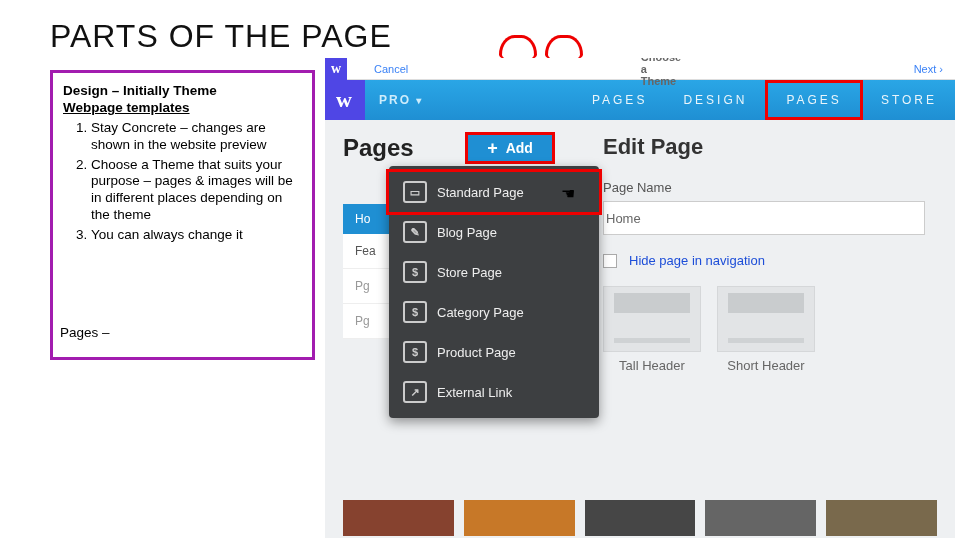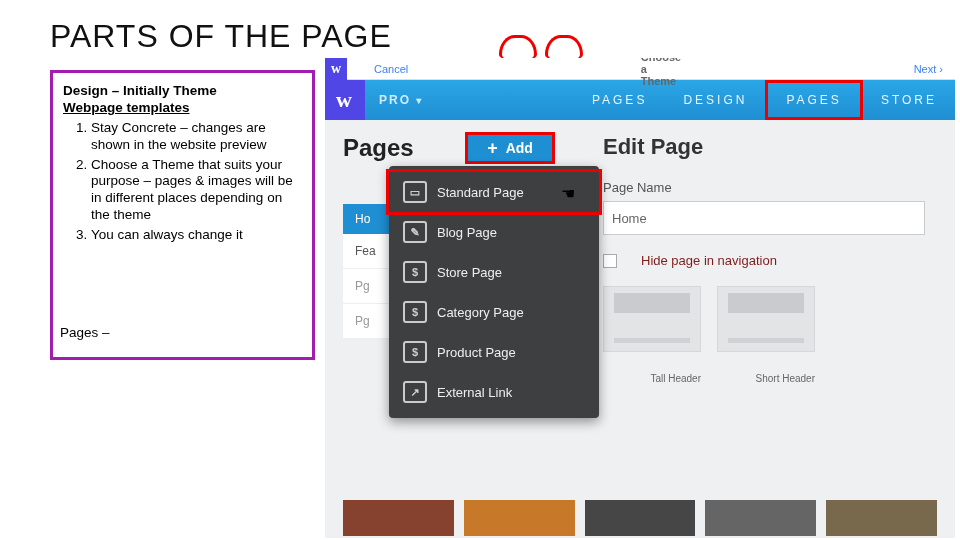--- a/index.html
+++ b/index.html
@@ -45,29 +45,29 @@
 .addbtn .pl{font-size:18px;font-weight:700;margin-right:8px}
 
 .menu{position:absolute;left:64px;top:108px;width:210px;background:#3d3f41;border-radius:4px;padding:6px 0;box-shadow:0 4px 12px rgba(0,0,0,.4)}
 .menu .mi{display:flex;align-items:center;color:#eee;font-size:13px;padding:9px 14px}
 .menu .ic{width:24px;height:22px;border:2px solid #ccc;border-radius:3px;margin-right:10px;display:flex;align-items:center;justify-content:center;color:#ccc;font-size:11px;font-weight:700}
 .menu .mi.first{border:3px solid #e00;margin:-3px}
 .cursor{position:absolute;left:236px;top:126px;font-size:16px;color:#000}
 
 .rtitle{font-weight:700;font-size:22px;color:#333;margin-bottom:20px}
 .lbl{font-size:13px;color:#555;margin-bottom:6px;margin-top:6px}
-.inp{width:100%;height:34px;border:1px solid #ccc;padding:0 8px;font-size:13px;color:#666;background:#fff}
-.chk{display:flex;align-items:center;gap:24px;margin:18px 0;font-size:13px;color:#7f1d1d}
+.inp{width:100%;height:34px;border:1px solid #ccc;padding:0 2px;font-size:13px;color:#666;background:#fff}
+.chk{display:flex;align-items:center;gap:12px;margin:18px 0;font-size:13px;color:#1d4ed8}
 .chk .cb{width:14px;height:14px;border:1px solid #aaa;background:#fff}
 .thumbs{display:flex;gap:16px;margin-top:6px}
 .th{width:98px}
 .th .img{height:66px;background:#e2e4e6;border:1px solid #d5d7d9;position:relative}
 .th .img::before{content:"";position:absolute;left:10%;top:10%;width:80%;height:30%;background:#c9ccce}
 .th .img::after{content:"";position:absolute;left:10%;bottom:12%;width:80%;height:8%;background:#cfd2d4}
-.th .cap{font-size:10px;color:#666;text-align:right;margin-top:21px}
+.th .cap{font-size:13px;color:#666;text-align:center;margin-top:6px}
 
 .themestrip{position:absolute;left:0;bottom:2px;width:100%;height:36px;display:flex;gap:10px;padding:0 18px}
 .themestrip div{flex:1;background:#883;opacity:.9}
 .themestrip div:nth-child(1){background:#7a2f1a}
 .themestrip div:nth-child(2){background:#c26a12}
 .themestrip div:nth-child(3){background:#333}
 .themestrip div:nth-child(4){background:#555}
 .themestrip div:nth-child(5){background:#6b5a3a}
 
 .wsmall{position:absolute;left:0px;top:0px;width:22px;height:22px;background:#4f46e5;color:#fff;font-family:Georgia;display:flex;align-items:center;justify-content:center;font-weight:700;font-size:14px}

